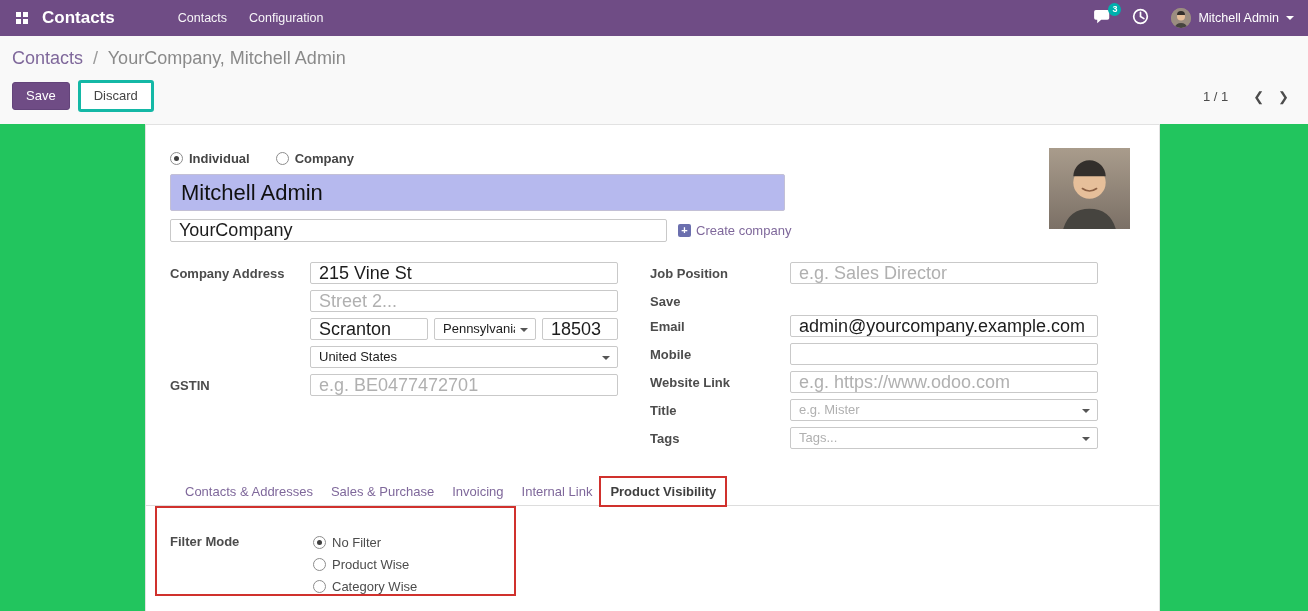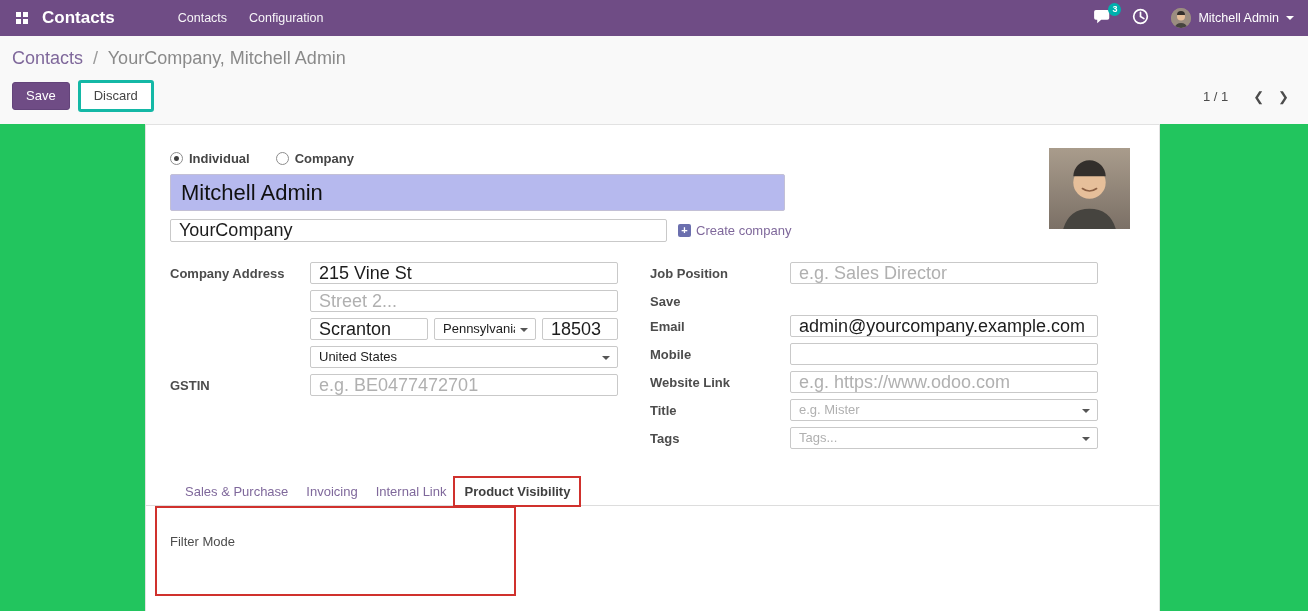--- a/index.html
+++ b/index.html
@@ -74,21 +74,21 @@
   .o-select.state{width:102px}
   .sel-caret{position:absolute;right:7px;top:9px;width:0;height:0;border-left:4px solid transparent;border-right:4px solid transparent;border-top:4px solid #555}
 
   
   .tabs{margin:23px -24px 0;padding-left:30px;border-bottom:1px solid #ddd;display:flex}
   .tab{line-height:27px;padding:0 9px;color:#7f689b;cursor:pointer;font-size:13px;text-decoration:none}
   .tab.active{color:#3f3f3f;font-weight:bold;outline:2px solid #d0312d}
 
   .tab-content{padding-top:27px}
   .fm-row{display:flex}
-  .fm-label{width:143px;font-weight:normal;color:#4c4c4c;padding-top:1px}
+  .fm-label{width:143px;font-weight:bold;color:#4c4c4c;padding-top:1px}
   .fm-options{display:flex;flex-direction:column;gap:4px}
   .fm-options .radio{margin:0;height:18px}
   .fm-options .radio-label{font-weight:normal;color:#4c4c4c}
 
   
   .annotation-box{position:absolute;left:155px;top:506px;width:361px;height:90px;border:2px solid #d0312d;pointer-events:none;z-index:5}
 </style>
 </head>
 <body>
 
@@ -268,27 +268,42 @@
             <div class="o-select muted">
               <span class="sel-text">Tags...</span>
               <span class="sel-caret"></span>
             </div>
           </div>
         </div>
       </div>
     </div>
 
     <div class="tabs">
+      <a class="tab">Contacts &amp; Addresses</a>
       <a class="tab">Sales &amp; Purchase</a>
       <a class="tab">Invoicing</a>
       <a class="tab">Internal Link</a>
       <a class="tab active">Product Visibility</a>
     </div>
 
     <div class="tab-content">
       <div class="fm-row">
         <div class="fm-label">Filter Mode</div>
+        <div class="fm-options">
+          <label class="radio">
+            <span class="rb checked"></span>
+            <span class="radio-label">No Filter</span>
+          </label>
+          <label class="radio">
+            <span class="rb"></span>
+            <span class="radio-label">Product Wise</span>
+          </label>
+          <label class="radio">
+            <span class="rb"></span>
+            <span class="radio-label">Category Wise</span>
+          </label>
+        </div>
       </div>
     </div>
   </div>
 
   <div class="annotation-box"></div>
 </div>
 
 </body></html>

